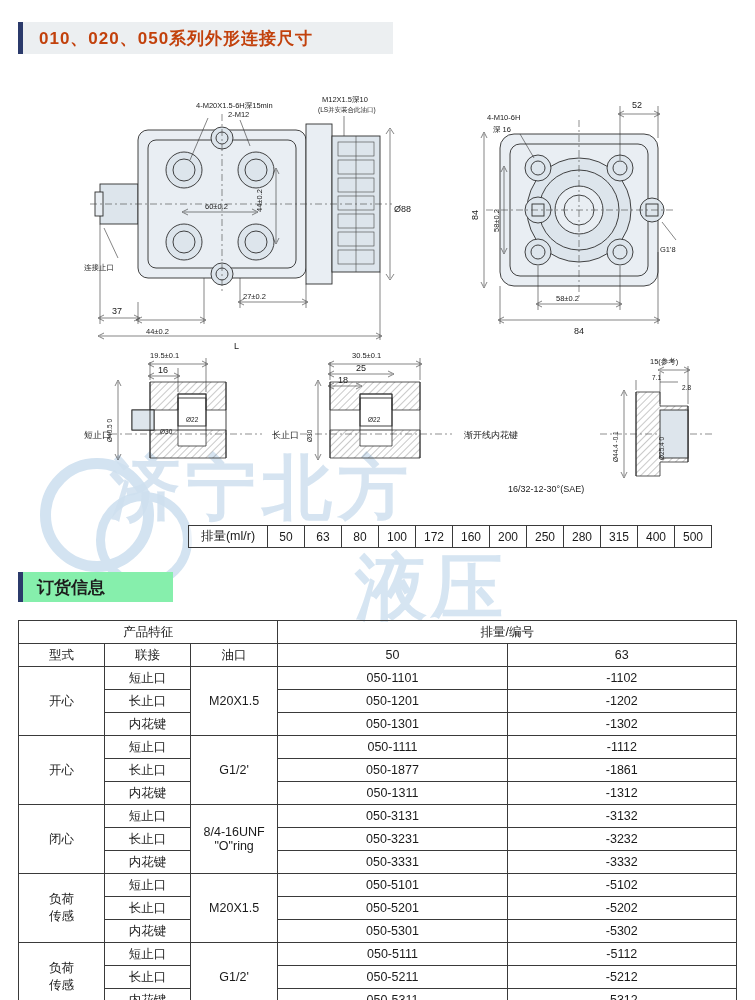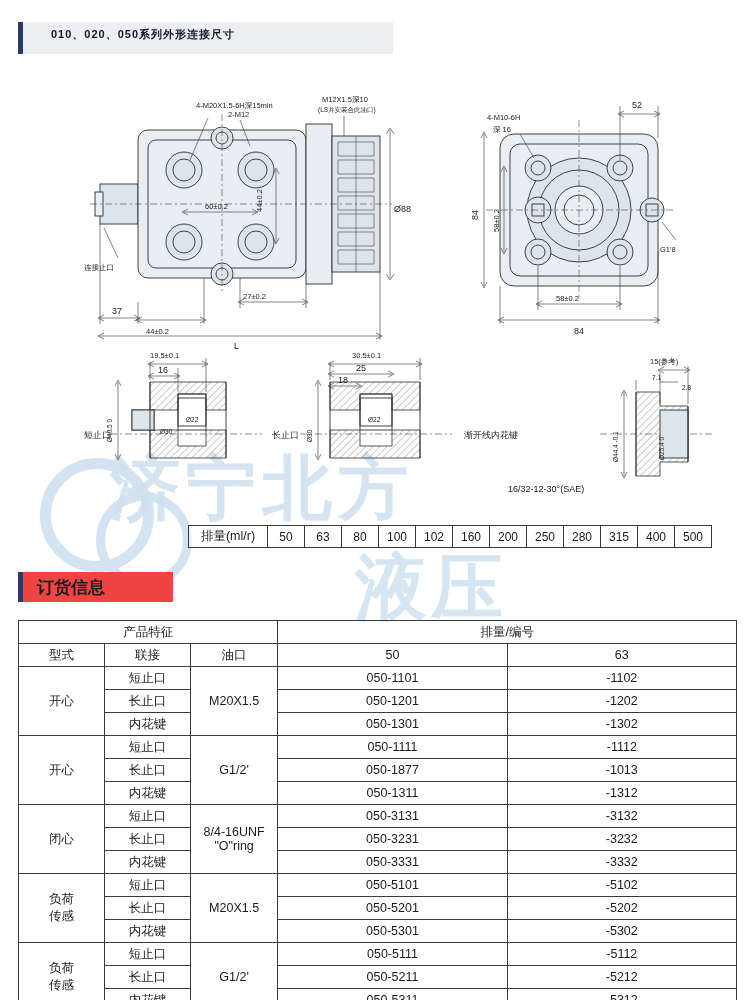--- a/index.html
+++ b/index.html
@@ -10,26 +10,26 @@
     color:#1a1a1a;
     position:relative;
     overflow:hidden;
   }
   
   .title-bar{
     position:absolute;left:18px;top:22px;width:370px;height:32px;
     background:#eceff1;border-left:5px solid #2b3a6b;
   }
   .title-bar span{
-    position:absolute;left:28px;top:5px;
-    font-size:11px;font-weight:bold;letter-spacing:1px;color:#0f172a;
+    position:absolute;left:16px;top:5px;
+    font-size:17px;font-weight:bold;letter-spacing:1px;color:#c2410c;
   }
   .section-bar{
     position:absolute;left:18px;top:572px;width:150px;height:30px;
-    background:#ef4444;border-left:5px solid #2b3a6b;
+    background:#86efac;border-left:5px solid #2b3a6b;
   }
   .section-bar span{
     position:absolute;left:14px;top:4px;font-size:17px;font-weight:bold;color:#1c1c1c;
   }
 
   
   .wm{
     position:absolute;left:0;top:400px;width:755px;height:230px;
     pointer-events:none;overflow:hidden;
   }
@@ -341,21 +341,21 @@
 
 <div class="disp-wrap">
   <table class="disp">
     <tbody>
         <tr>
       <td class="head">排量(ml/r)</td>
       <td class="c">50</td>
       <td class="c">63</td>
       <td class="c">80</td>
       <td class="c">100</td>
-      <td class="c">102</td>
+      <td class="c">172</td>
       <td class="c">160</td>
       <td class="c">200</td>
       <td class="c">250</td>
       <td class="c">280</td>
       <td class="c">315</td>
       <td class="c">400</td>
       <td class="c">500</td>
     </tr>
   </tbody>
     </table>
@@ -401,21 +401,21 @@
   <tr>
     <td rowspan="3">开心</td>
     <td>短止口</td>
     <td rowspan="3">G1/2'</td>
     <td>050-1111</td>
     <td>-1112</td>
   </tr>
   <tr>
     <td>长止口</td>
     <td>050-1877</td>
-    <td>-1013</td>
+    <td>-1861</td>
   </tr>
   <tr>
     <td>内花键</td>
     <td>050-1311</td>
     <td>-1312</td>
   </tr>
 
   <tr>
     <td rowspan="3">闭心</td>
     <td>短止口</td>

